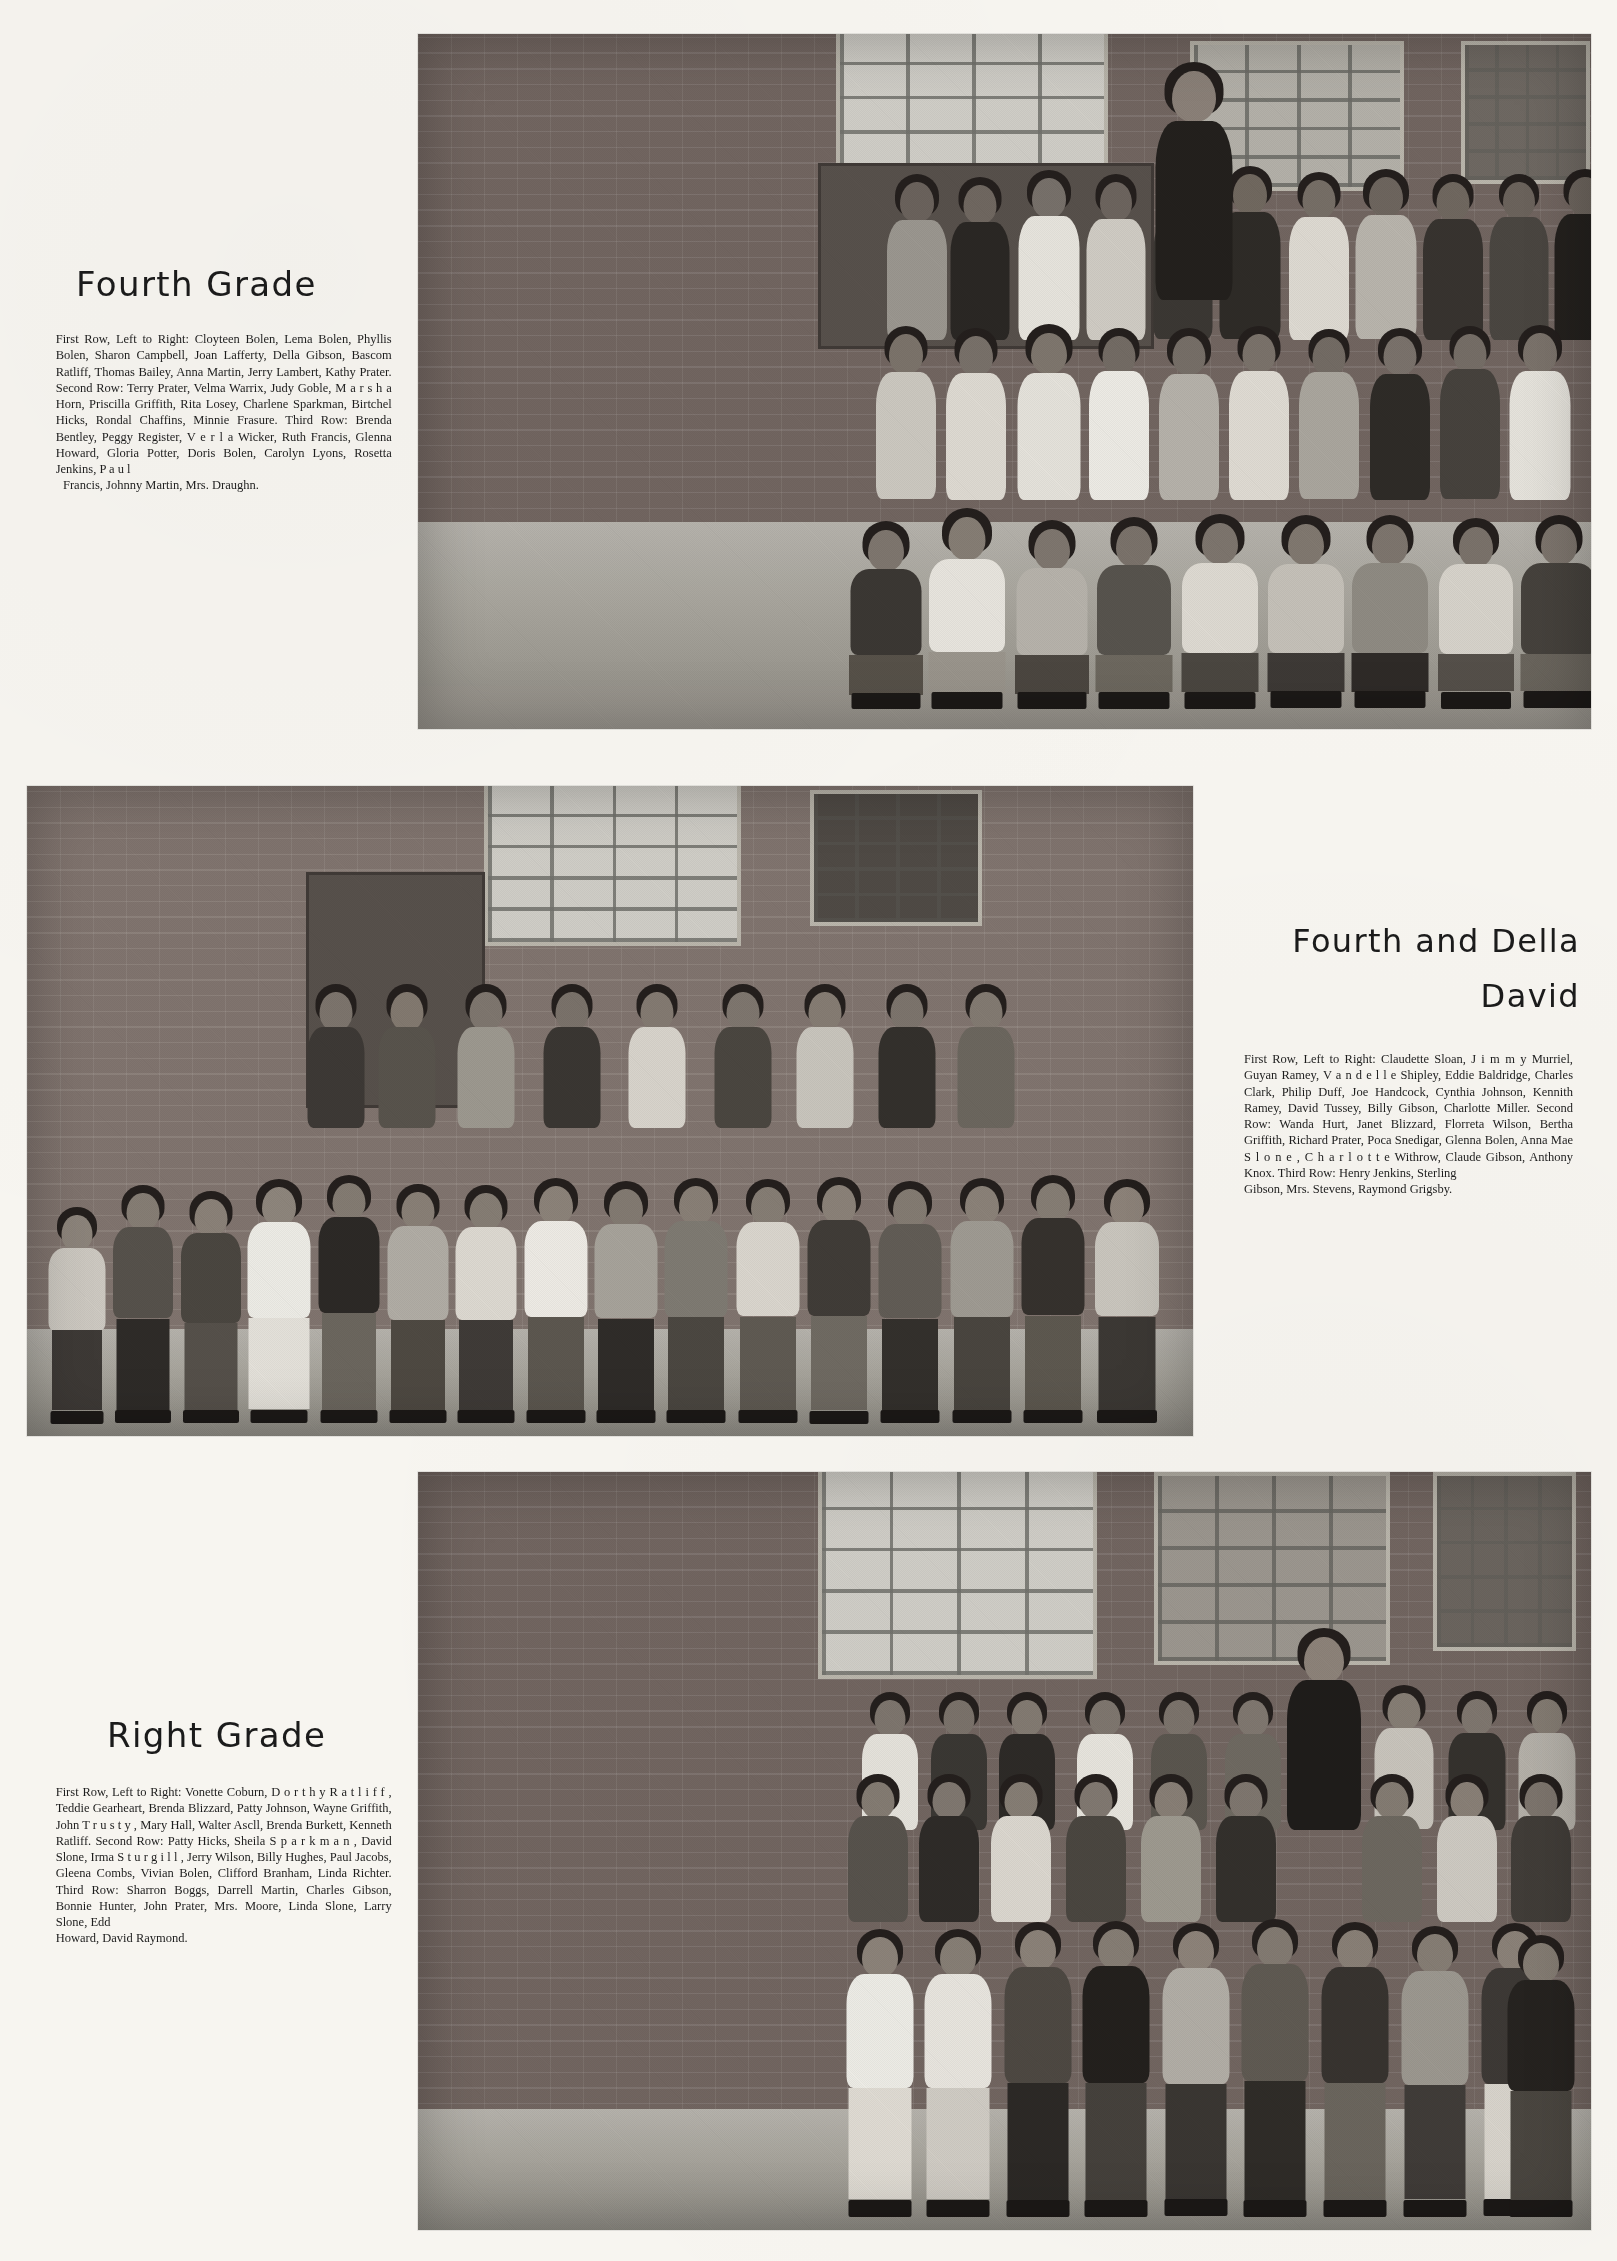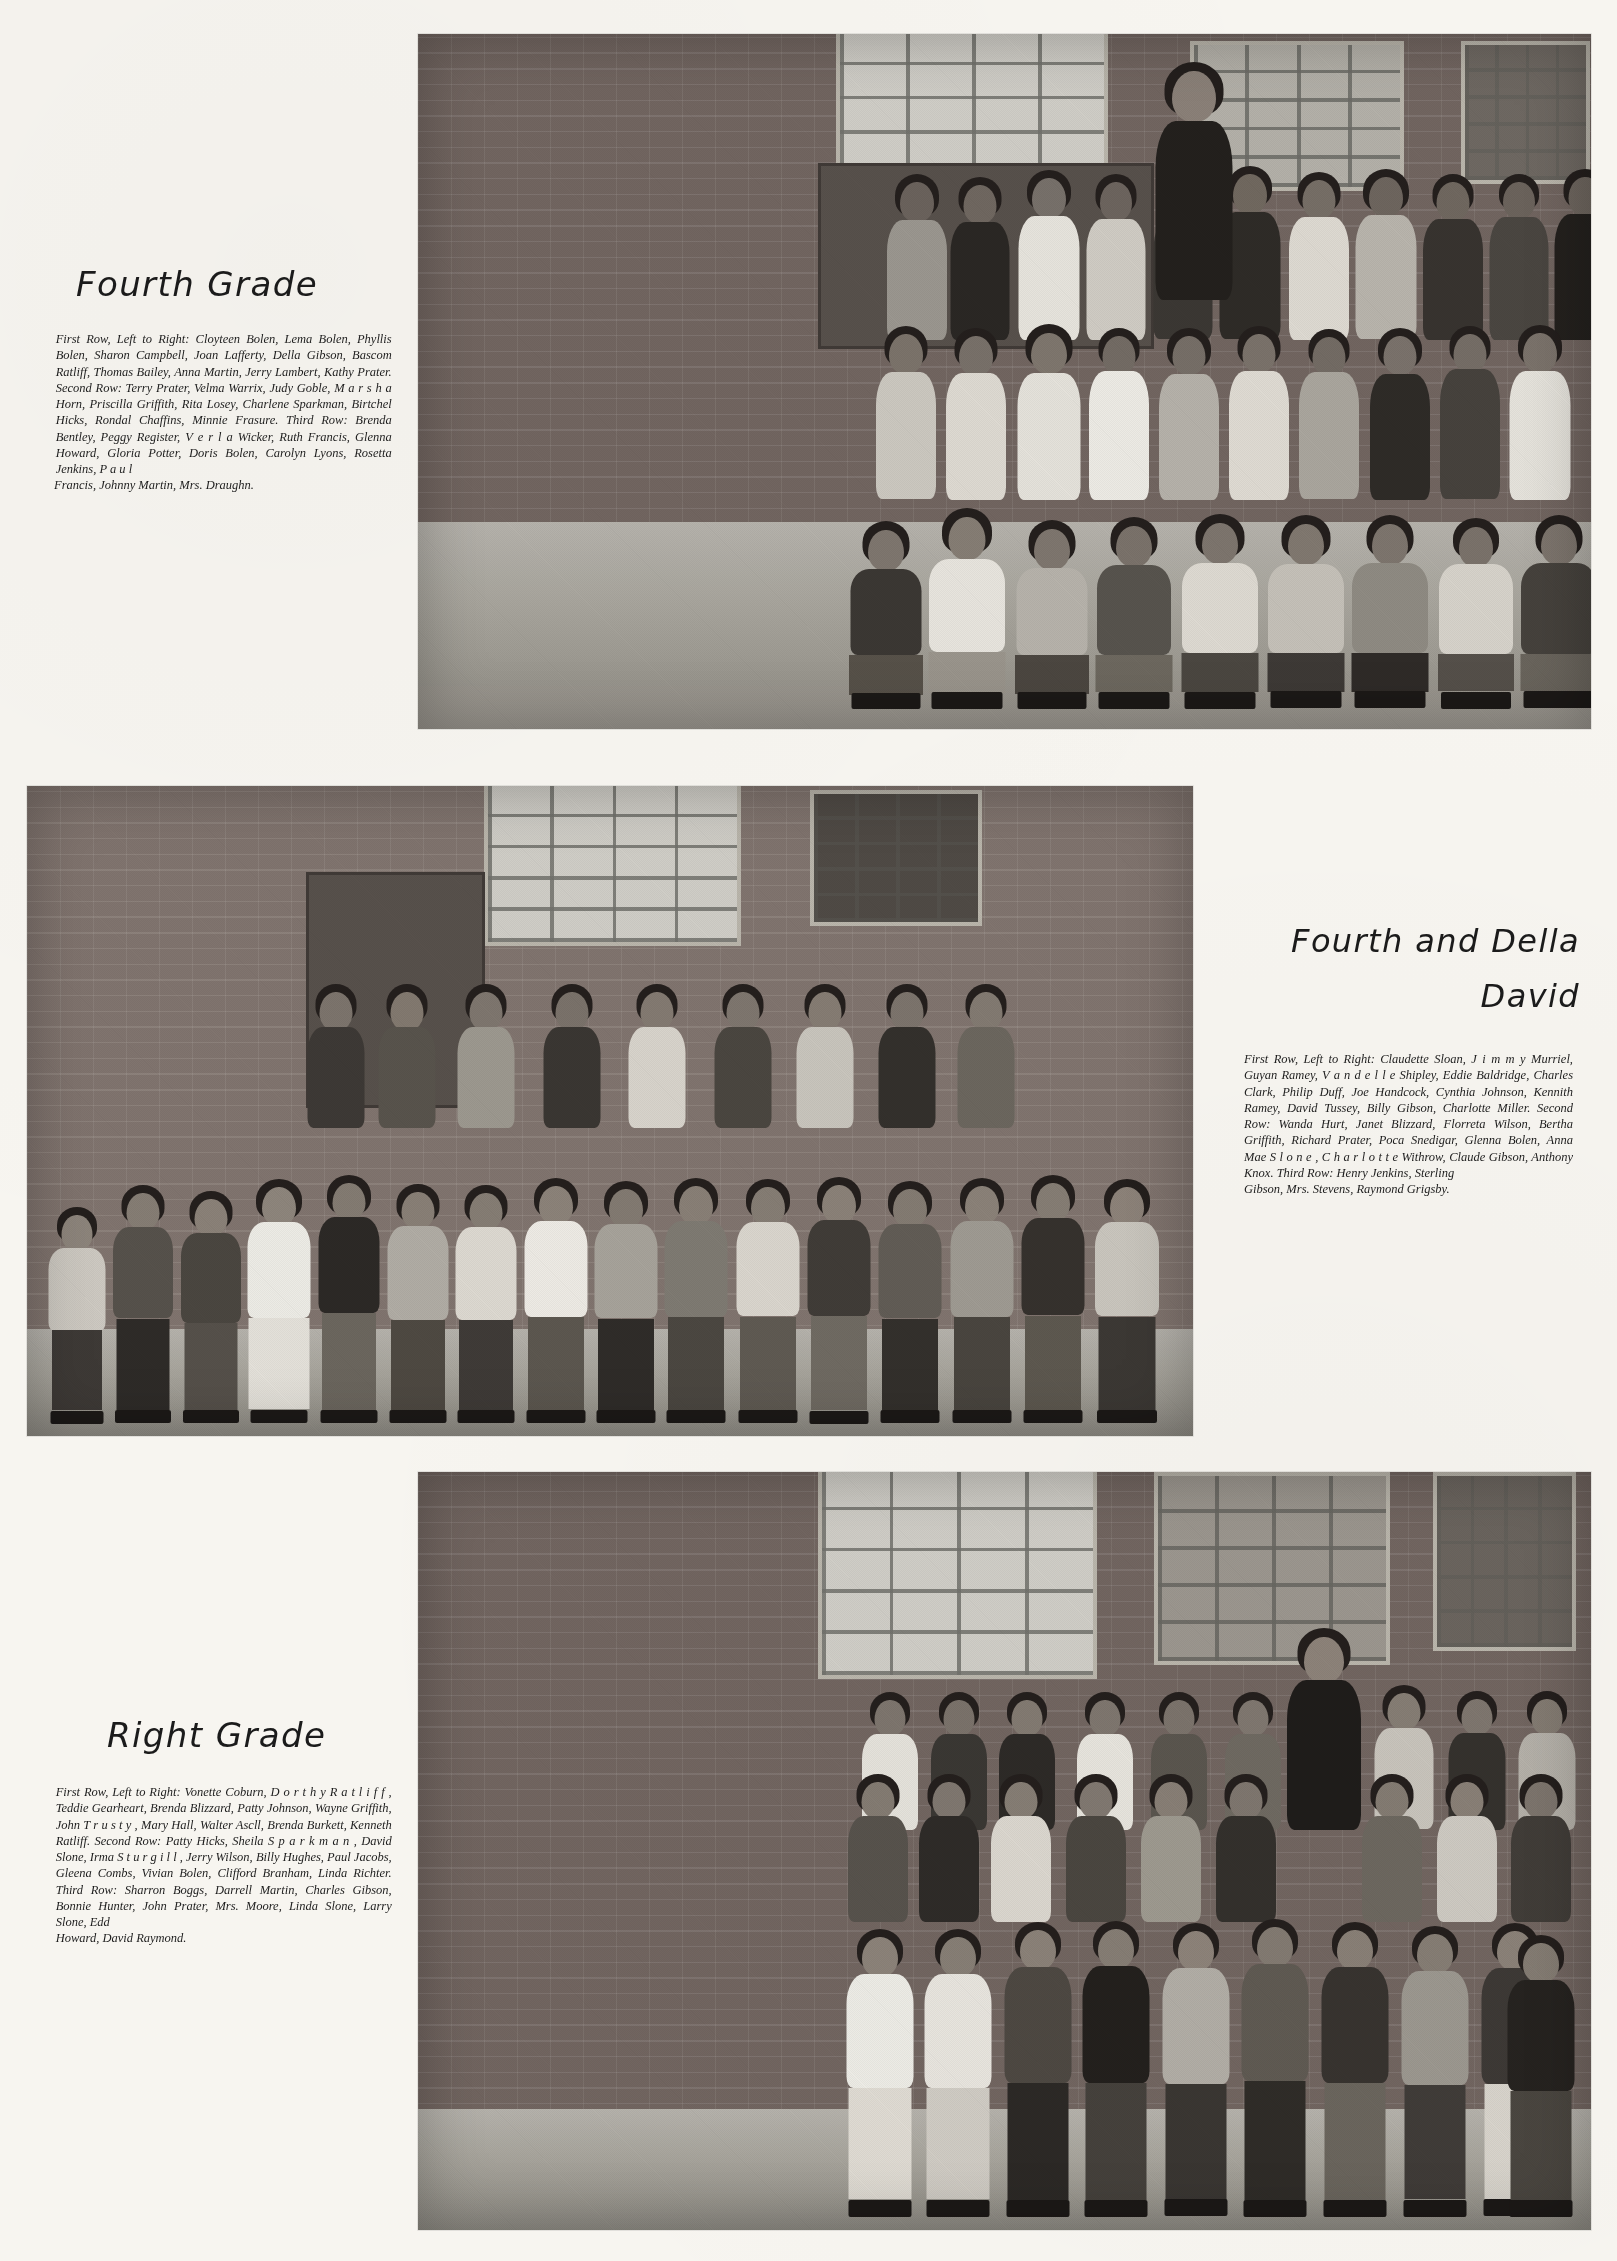--- a/index.html
+++ b/index.html
@@ -130,21 +130,21 @@
   }
   .person .shoes {
     position: absolute;
     left: 50%;
     transform: translateX(-50%);
     background: #1c1917;
     border-radius: 2.1px;
   }
 
   
-  .caption-block { position: absolute; font-style: italic; }
+  .caption-block { position: absolute; }
   .grade-title {
     font-family: "DejaVu Sans", sans-serif;
     font-weight: 400;
     color: #1b1b1b;
     letter-spacing: 1.4px;
   }
   .caption-body {
     font-family: "Liberation Serif", serif;
     color: #1d1d1d;
     text-align: justify;
@@ -152,21 +152,21 @@
   }
 </style>
 </head>
 <body>
 
 <div class="page">
 
   <div class="caption-block" style="left:50px; top:264px; width:357px;">
     <div class="grade-title" style="font-size:34px; margin-left:26px; margin-bottom:27px;">Fourth  Grade</div>
     <div class="caption-body" style="font-size:12.5px; width:336px; margin-left:5.7px;">First Row, Left to Right: Cloyteen Bolen, Lema Bolen, Phyllis Bolen, Sharon Campbell, Joan Lafferty, Della Gibson, Bascom Ratliff, Thomas Bailey, Anna Martin, Jerry Lambert, Kathy Prater. Second Row: Terry Prater, Velma Warrix, Judy Goble, M a r s h a  Horn, Priscilla Griffith, Rita Losey, Charlene Sparkman, Birtchel Hicks, Rondal Chaffins, Minnie Frasure. Third Row: Brenda Bentley, Peggy Register, V e r l a Wicker, Ruth Francis, Glenna Howard, Gloria Potter, Doris Bolen, Carolyn Lyons, Rosetta Jenkins, P a u l</div>
-    <div class="caption-body tail" style="font-size:12.5px; width:336px; margin-left:4px;">Francis, Johnny Martin, Mrs. Draughn.</div>
+    <div class="caption-body tail" style="font-size:12.5px; width:336px; margin-left:13px;">Francis, Johnny Martin, Mrs. Draughn.</div>
   </div>
 
   <div class="photo" style="left:418px; top:34px; width:1173px; height:695px;">
     <div class="brick"></div>
 
     <div class="window" style="left:418px; top:-7.1px; width:272px; height:179px;">
       <div class="panes"></div>
     </div>
     <div class="window" style="left:772px; top:7.1px; width:214px; height:150px; background:#b3b0a8;">
       <div class="panes"></div>

